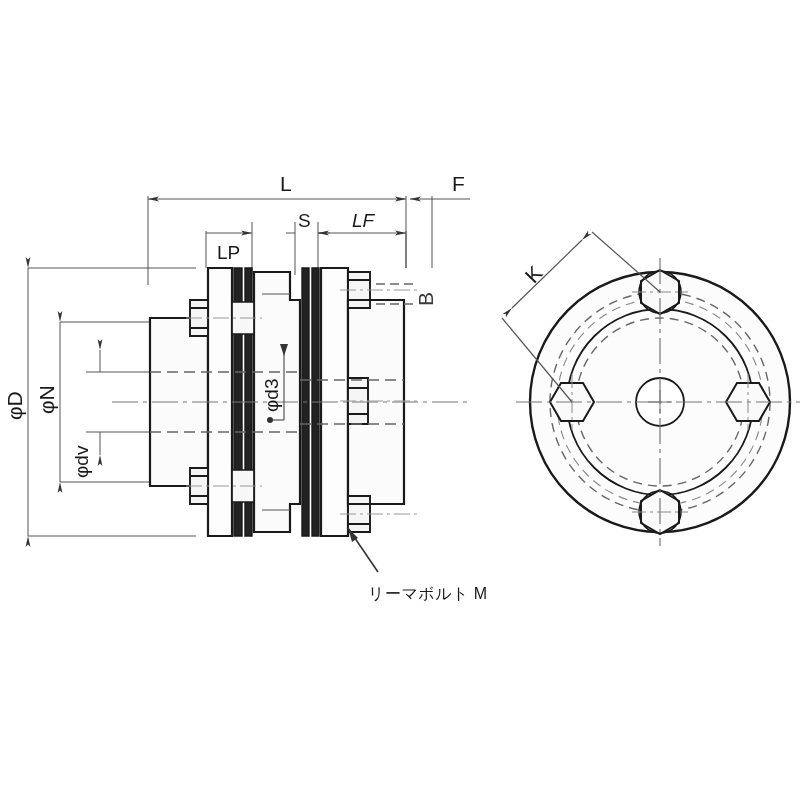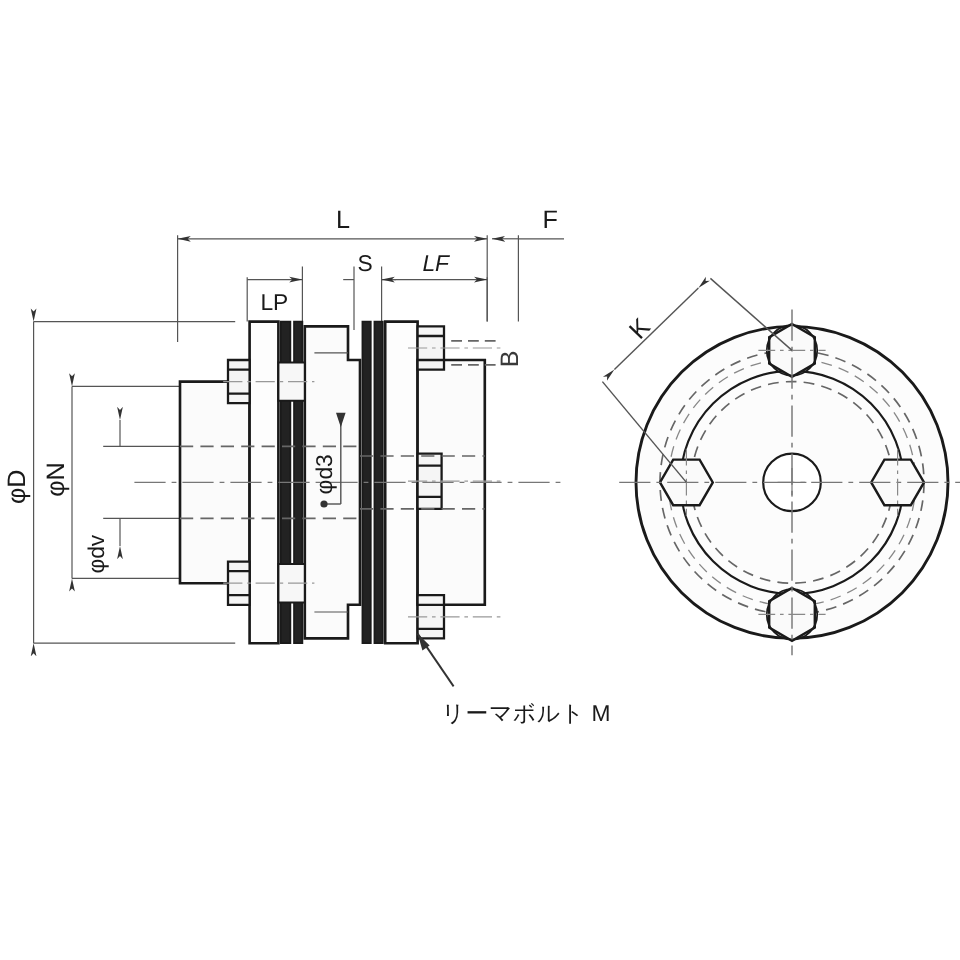--- a/index.html
+++ b/index.html
@@ -25,21 +25,21 @@
   .lbl {
     position: absolute;
     font-family: "Liberation Sans", "DejaVu Sans", sans-serif;
     color: #1a1a1a;
     white-space: nowrap;
     line-height: 1;
     user-select: none;
   }
   .lbl-dim   { font-size: 21px; }
   .lbl-dim-s { font-size: 19px; }
-  .lbl-note  { font-size: 19px; letter-spacing: 0.5px; }
+  .lbl-note  { font-size: 16px; letter-spacing: 0.5px; }
   .rot90  { transform: rotate(-90deg); transform-origin: left top; }
   .rotk   { transform: rotate(-46deg); transform-origin: left top; }
 </style>
 </head>
 <body>
 
 <div id="page">
 
   <svg id="drawing" viewBox="0 0 800 800">
     <defs>

